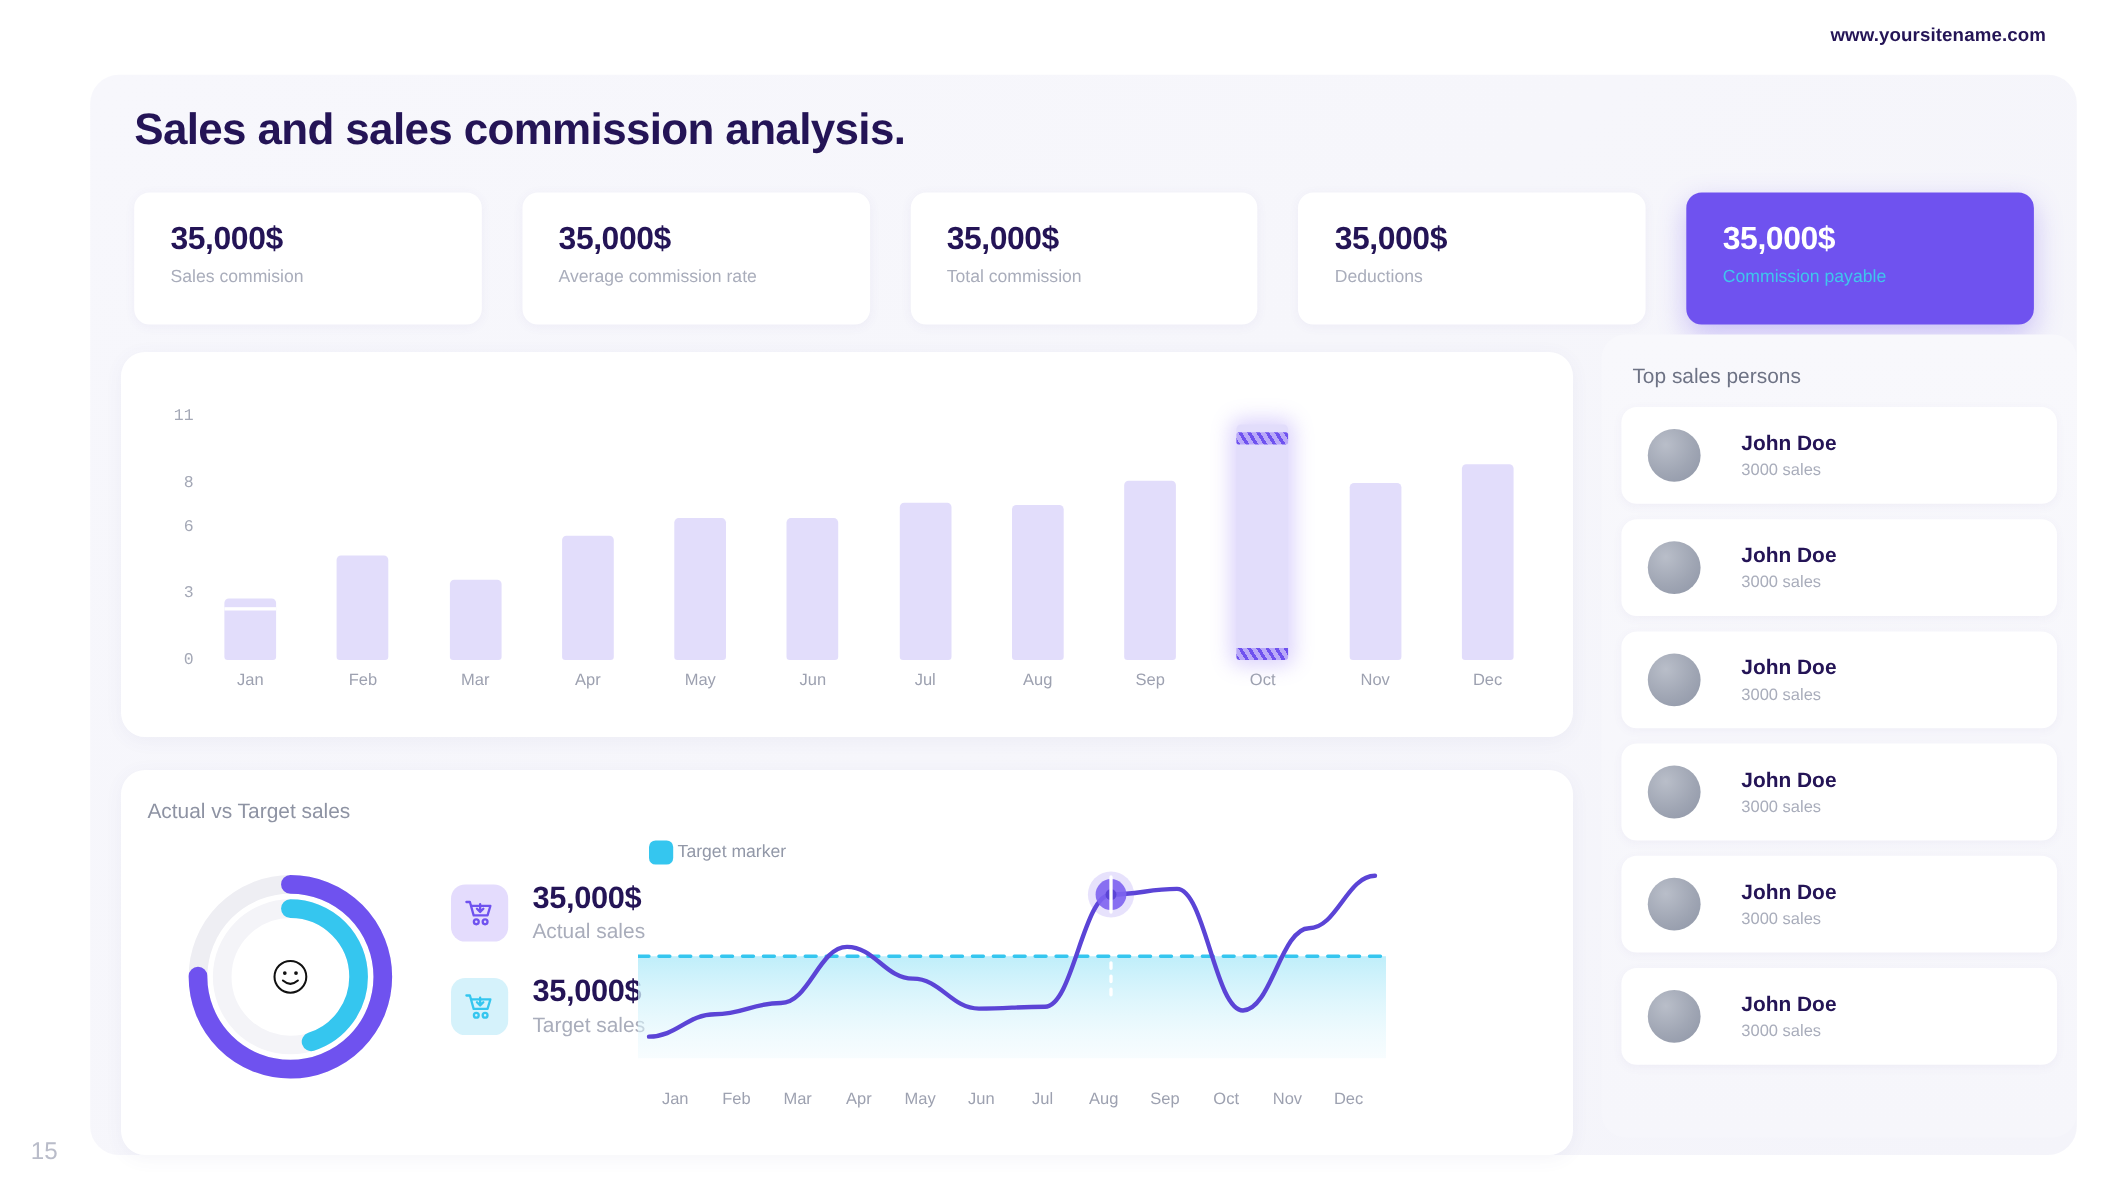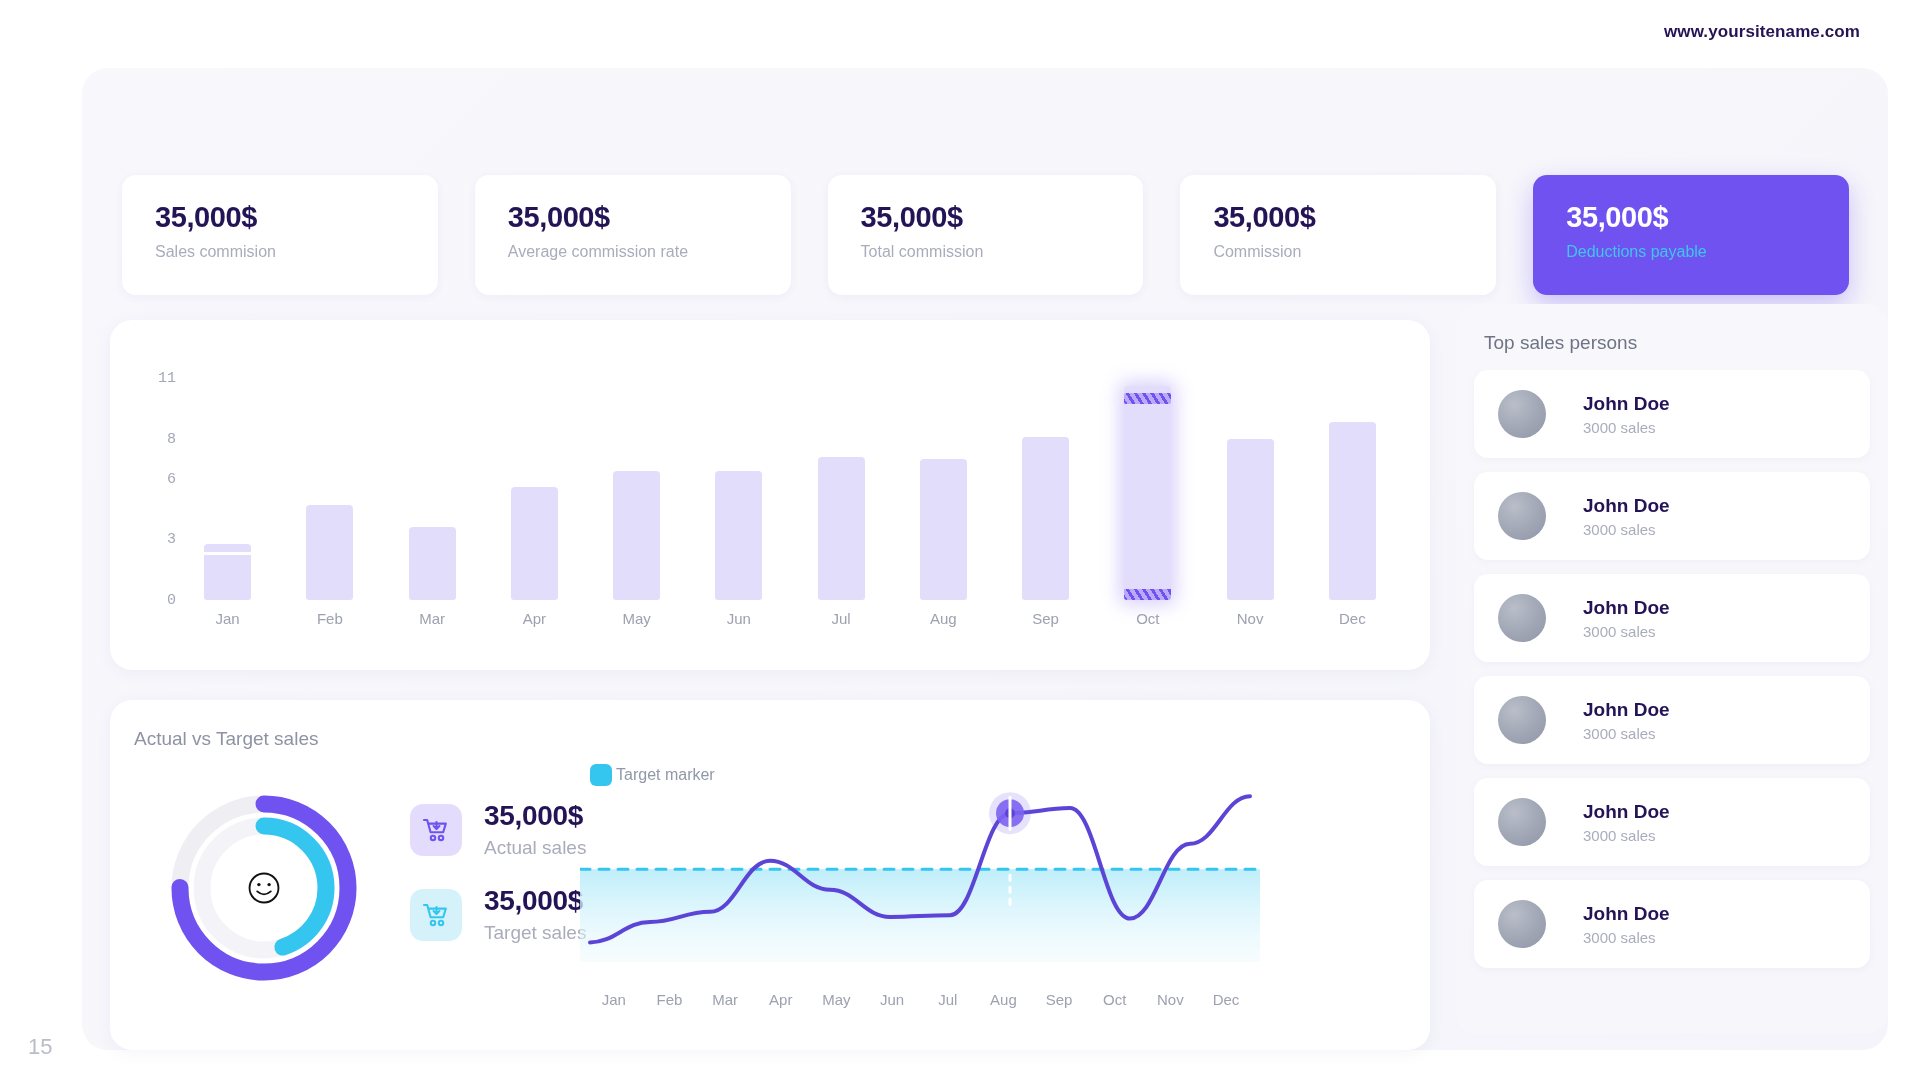--- a/index.html
+++ b/index.html
@@ -157,41 +157,42 @@
 </head>
 <body>
 
 <div class="page">
 
   <div class="site-url">www.yoursitename.com</div>
   <div class="page-num">15</div>
 
   <div class="board"></div>
 
+  <h1 class="title">Sales and sales commission analysis.</h1>
 
   <div class="kpi-row" id="kpi-row">
       <div class="kpi">
         <div class="val">35,000$</div>
         <div class="lab">Sales commision</div>
       </div>
       <div class="kpi">
         <div class="val">35,000$</div>
         <div class="lab">Average commission rate</div>
       </div>
       <div class="kpi">
         <div class="val">35,000$</div>
         <div class="lab">Total commission</div>
       </div>
       <div class="kpi">
         <div class="val">35,000$</div>
-        <div class="lab">Commission</div>
+        <div class="lab">Deductions</div>
       </div>
       <div class="kpi accent">
         <div class="val">35,000$</div>
-        <div class="lab">Deductions payable</div>
+        <div class="lab">Commission payable</div>
       </div>
     </div>
 
   <div class="panel-bar">
     <div class="barchart">
       <div class="yaxis" id="bar-yaxis">
           <div class="ytick" style="top: 222px;">0</div>
           <div class="ytick" style="top: 161.455px;">3</div>
           <div class="ytick" style="top: 100.909px;">6</div>
           <div class="ytick" style="top: 60.5455px;">8</div>

